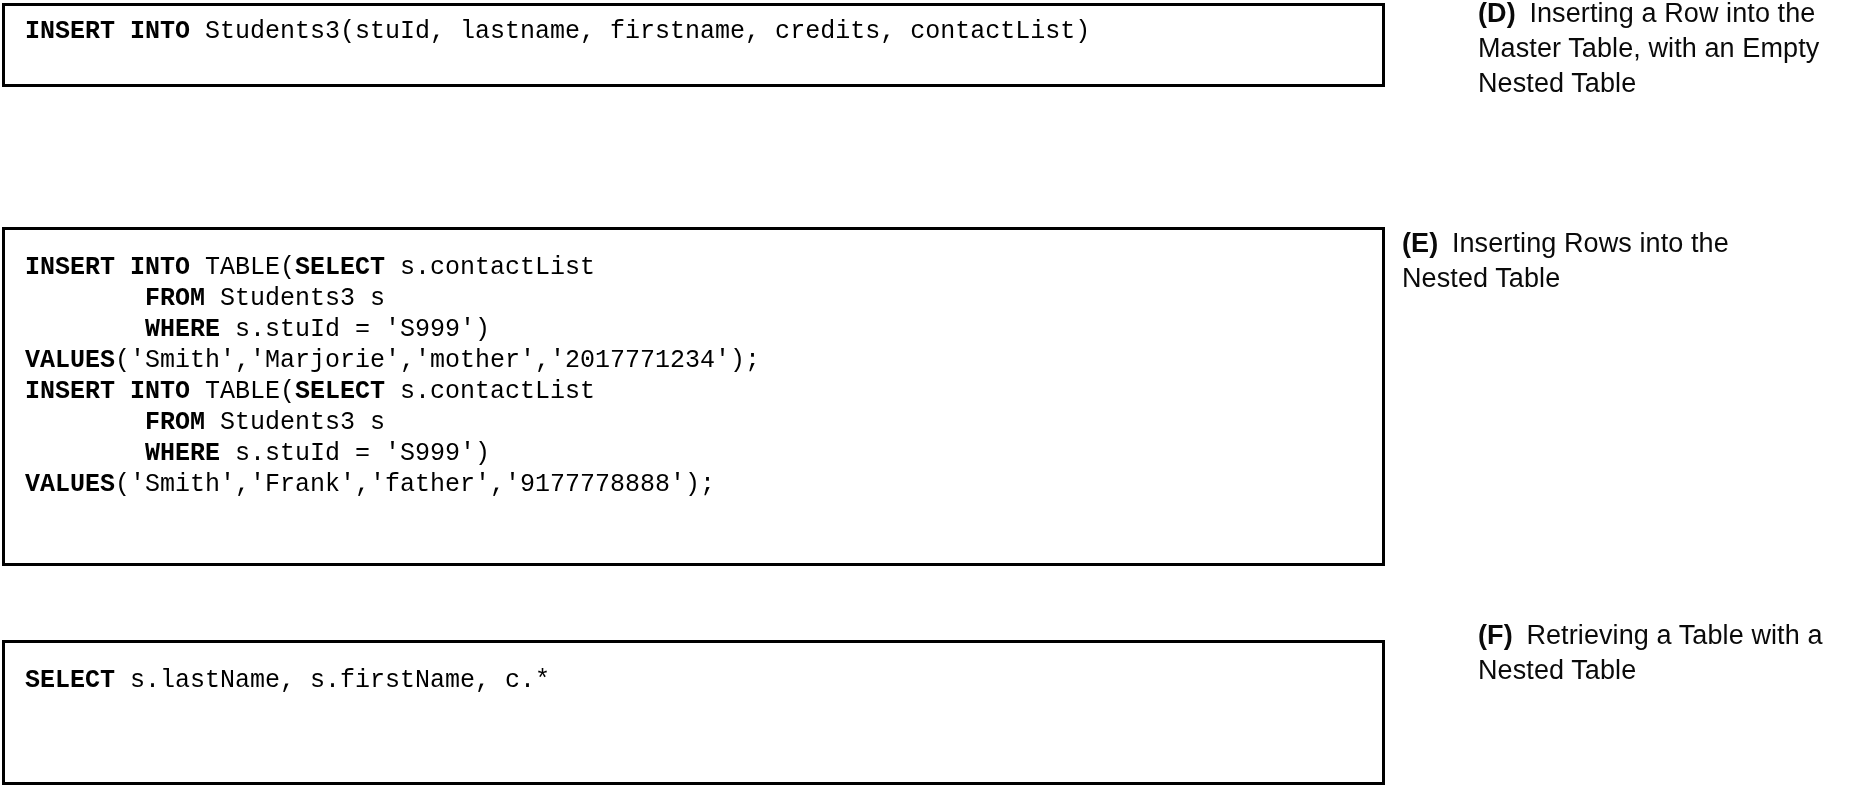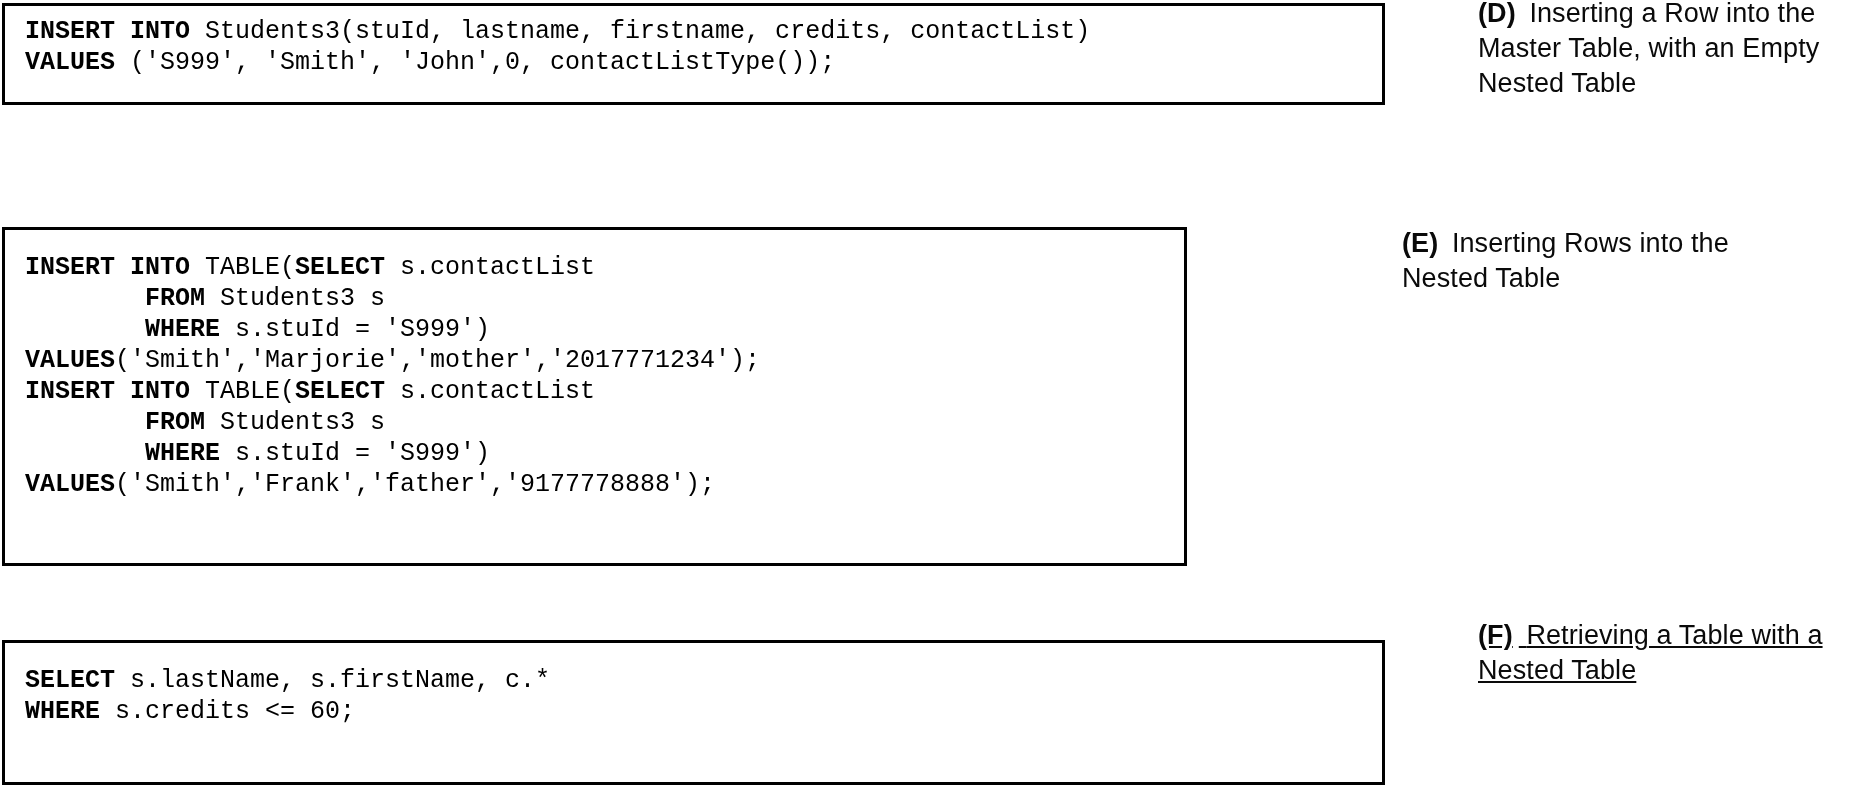--- a/index.html
+++ b/index.html
@@ -29,24 +29,24 @@
     background: #ffffff;
   }
   .code-box .code-inner {
     font-family: "Liberation Mono", "DejaVu Sans Mono", monospace;
     font-size: 25px;
     line-height: 31px;
     white-space: pre;
     color: #000000;
   }
 
-  #code-box-1 { left: 2px;  top: 3px;   width: 1383px; height: 102px; }
+  #code-box-1 { left: 2px;  top: 3px;   width: 1383px; height: 84px; }
   #code-box-1 .code-inner { margin: 10px 0 0 20px; }
 
-  #code-box-2 { left: 2px;  top: 227px; width: 1185px; height: 339px; }
+  #code-box-2 { left: 2px;  top: 227px; width: 1383px; height: 339px; }
   #code-box-2 .code-inner { margin: 22px 0 0 20px; }
 
   #code-box-3 { left: 2px;  top: 640px; width: 1383px; height: 145px; }
   #code-box-3 .code-inner { margin: 22px 0 0 20px; }
 
   .code-line { display: block; height: 31px; }
   .kw { font-weight: bold; }
 
   
   .caption {
@@ -61,44 +61,44 @@
   .caption .tag {
     font-weight: bold;
   }
   .caption .tag-gap {
     display: inline-block;
     width: 6px;
   }
 
   #caption-d { left: 1478px; top: -4px; }
   #caption-e { left: 1402px; top: 226px; }
-  #caption-f { left: 1478px; top: 618px; text-decoration: underline; }
+  #caption-f { left: 1478px; top: 618px; }
 </style>
 </head>
 <body>
 
 <div class="figure-root">
 
   <div class="code-box" id="code-box-1">
-    <div class="code-inner"><span class="code-line"><span class="kw">INSERT INTO </span><span>Students3(stuId, lastname, firstname, credits, contactList)</span></span><span class="code-line"><span class="kw">VALUES </span><span>('S999', 'Smith', 'John',0, contactListType());</span></span></div>
+    <div class="code-inner"><span class="code-line"><span class="kw">INSERT INTO </span><span>Students3(stuId, lastname, firstname, credits, contactList)</span></span></div>
   </div>
   <div class="caption" id="caption-d">
     <span class="tag">(D)</span><span class="tag-gap"></span>
     <span>Inserting a Row into the Master Table, with an Empty Nested Table</span>
   </div>
 
   <div class="code-box" id="code-box-2">
     <div class="code-inner"><span class="code-line"><span class="kw">INSERT INTO </span><span>TABLE(</span><span class="kw">SELECT </span><span>s.contactList</span></span><span class="code-line"><span class="kw">        FROM </span><span>Students3 s</span></span><span class="code-line"><span class="kw">        WHERE </span><span>s.stuId = 'S999')</span></span><span class="code-line"><span class="kw">VALUES</span><span>('Smith','Marjorie','mother','2017771234');</span></span><span class="code-line"><span class="kw">INSERT INTO </span><span>TABLE(</span><span class="kw">SELECT </span><span>s.contactList</span></span><span class="code-line"><span class="kw">        FROM </span><span>Students3 s</span></span><span class="code-line"><span class="kw">        WHERE </span><span>s.stuId = 'S999')</span></span><span class="code-line"><span class="kw">VALUES</span><span>('Smith','Frank','father','9177778888');</span></span></div>
   </div>
   <div class="caption" id="caption-e">
     <span class="tag">(E)</span><span class="tag-gap"></span>
     <span>Inserting Rows into the Nested Table</span>
   </div>
 
   <div class="code-box" id="code-box-3">
-    <div class="code-inner"><span class="code-line"><span class="kw">SELECT </span><span>s.lastName, s.firstName, c.*</span></span><span class="code-line"><span class="kw">WHERE </span><span>s.credits &lt;= 60;</span></span></div>
+    <div class="code-inner"><span class="code-line"><span class="kw">SELECT </span><span>s.lastName, s.firstName, c.*</span></span></div>
   </div>
   <div class="caption" id="caption-f">
     <span class="tag">(F)</span><span class="tag-gap"></span>
     <span>Retrieving a Table with a Nested Table</span>
   </div>
 
 </div>
 
 </body></html>

